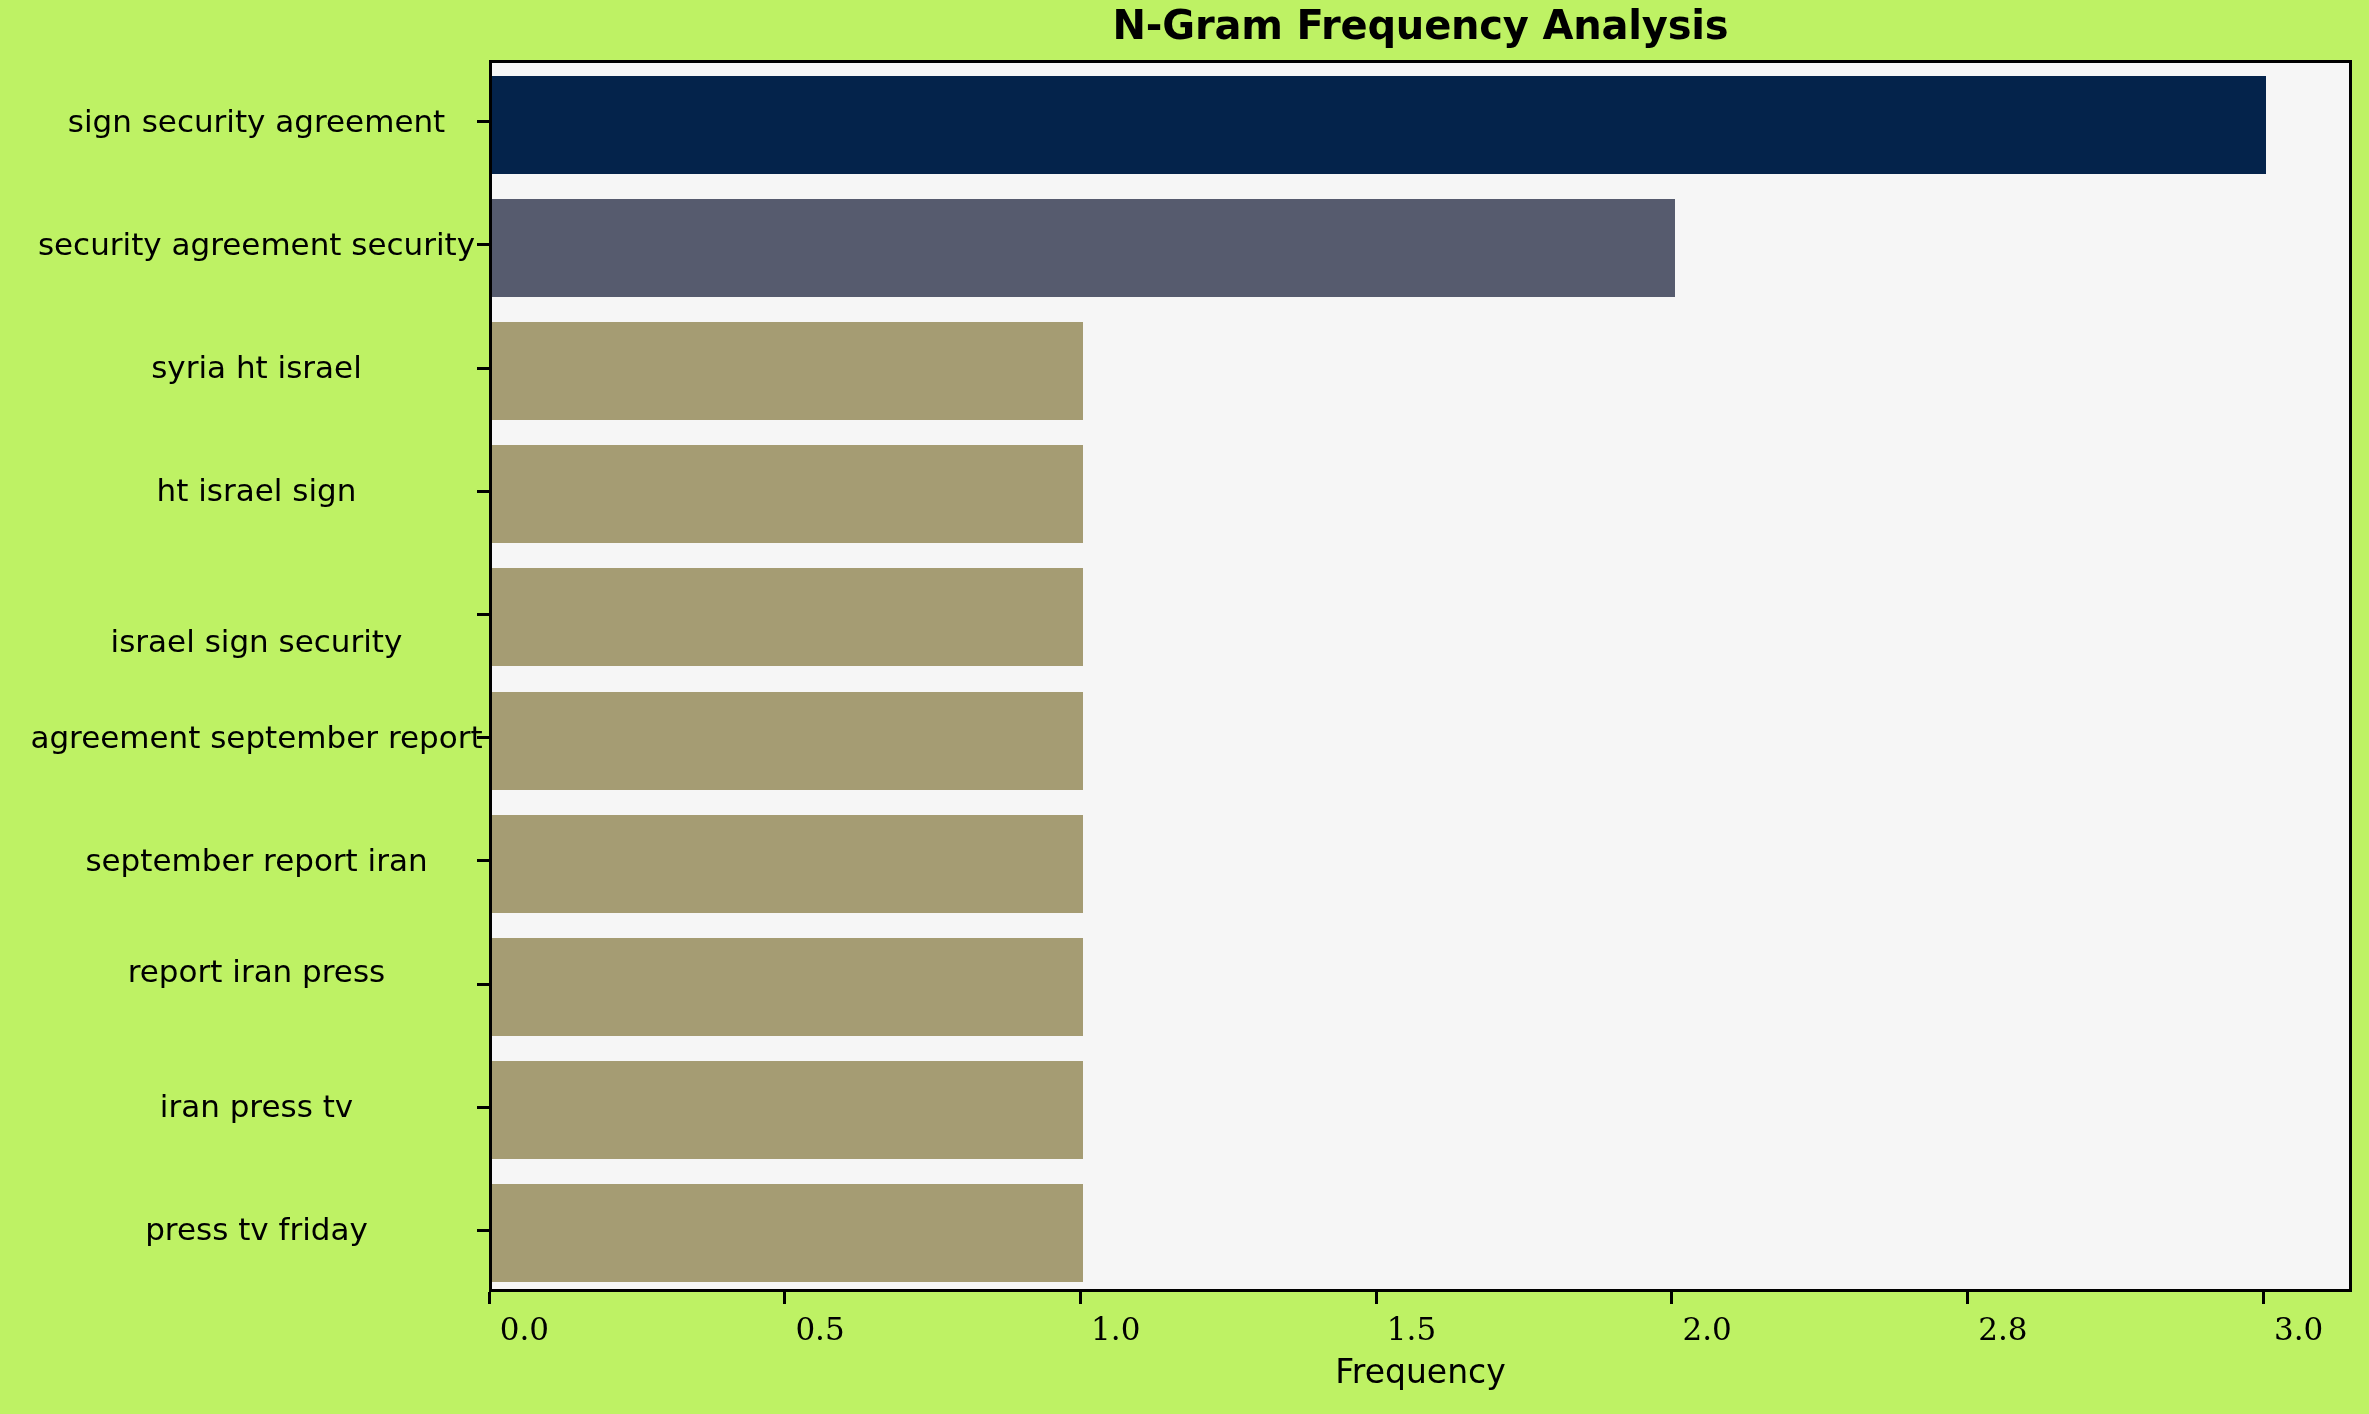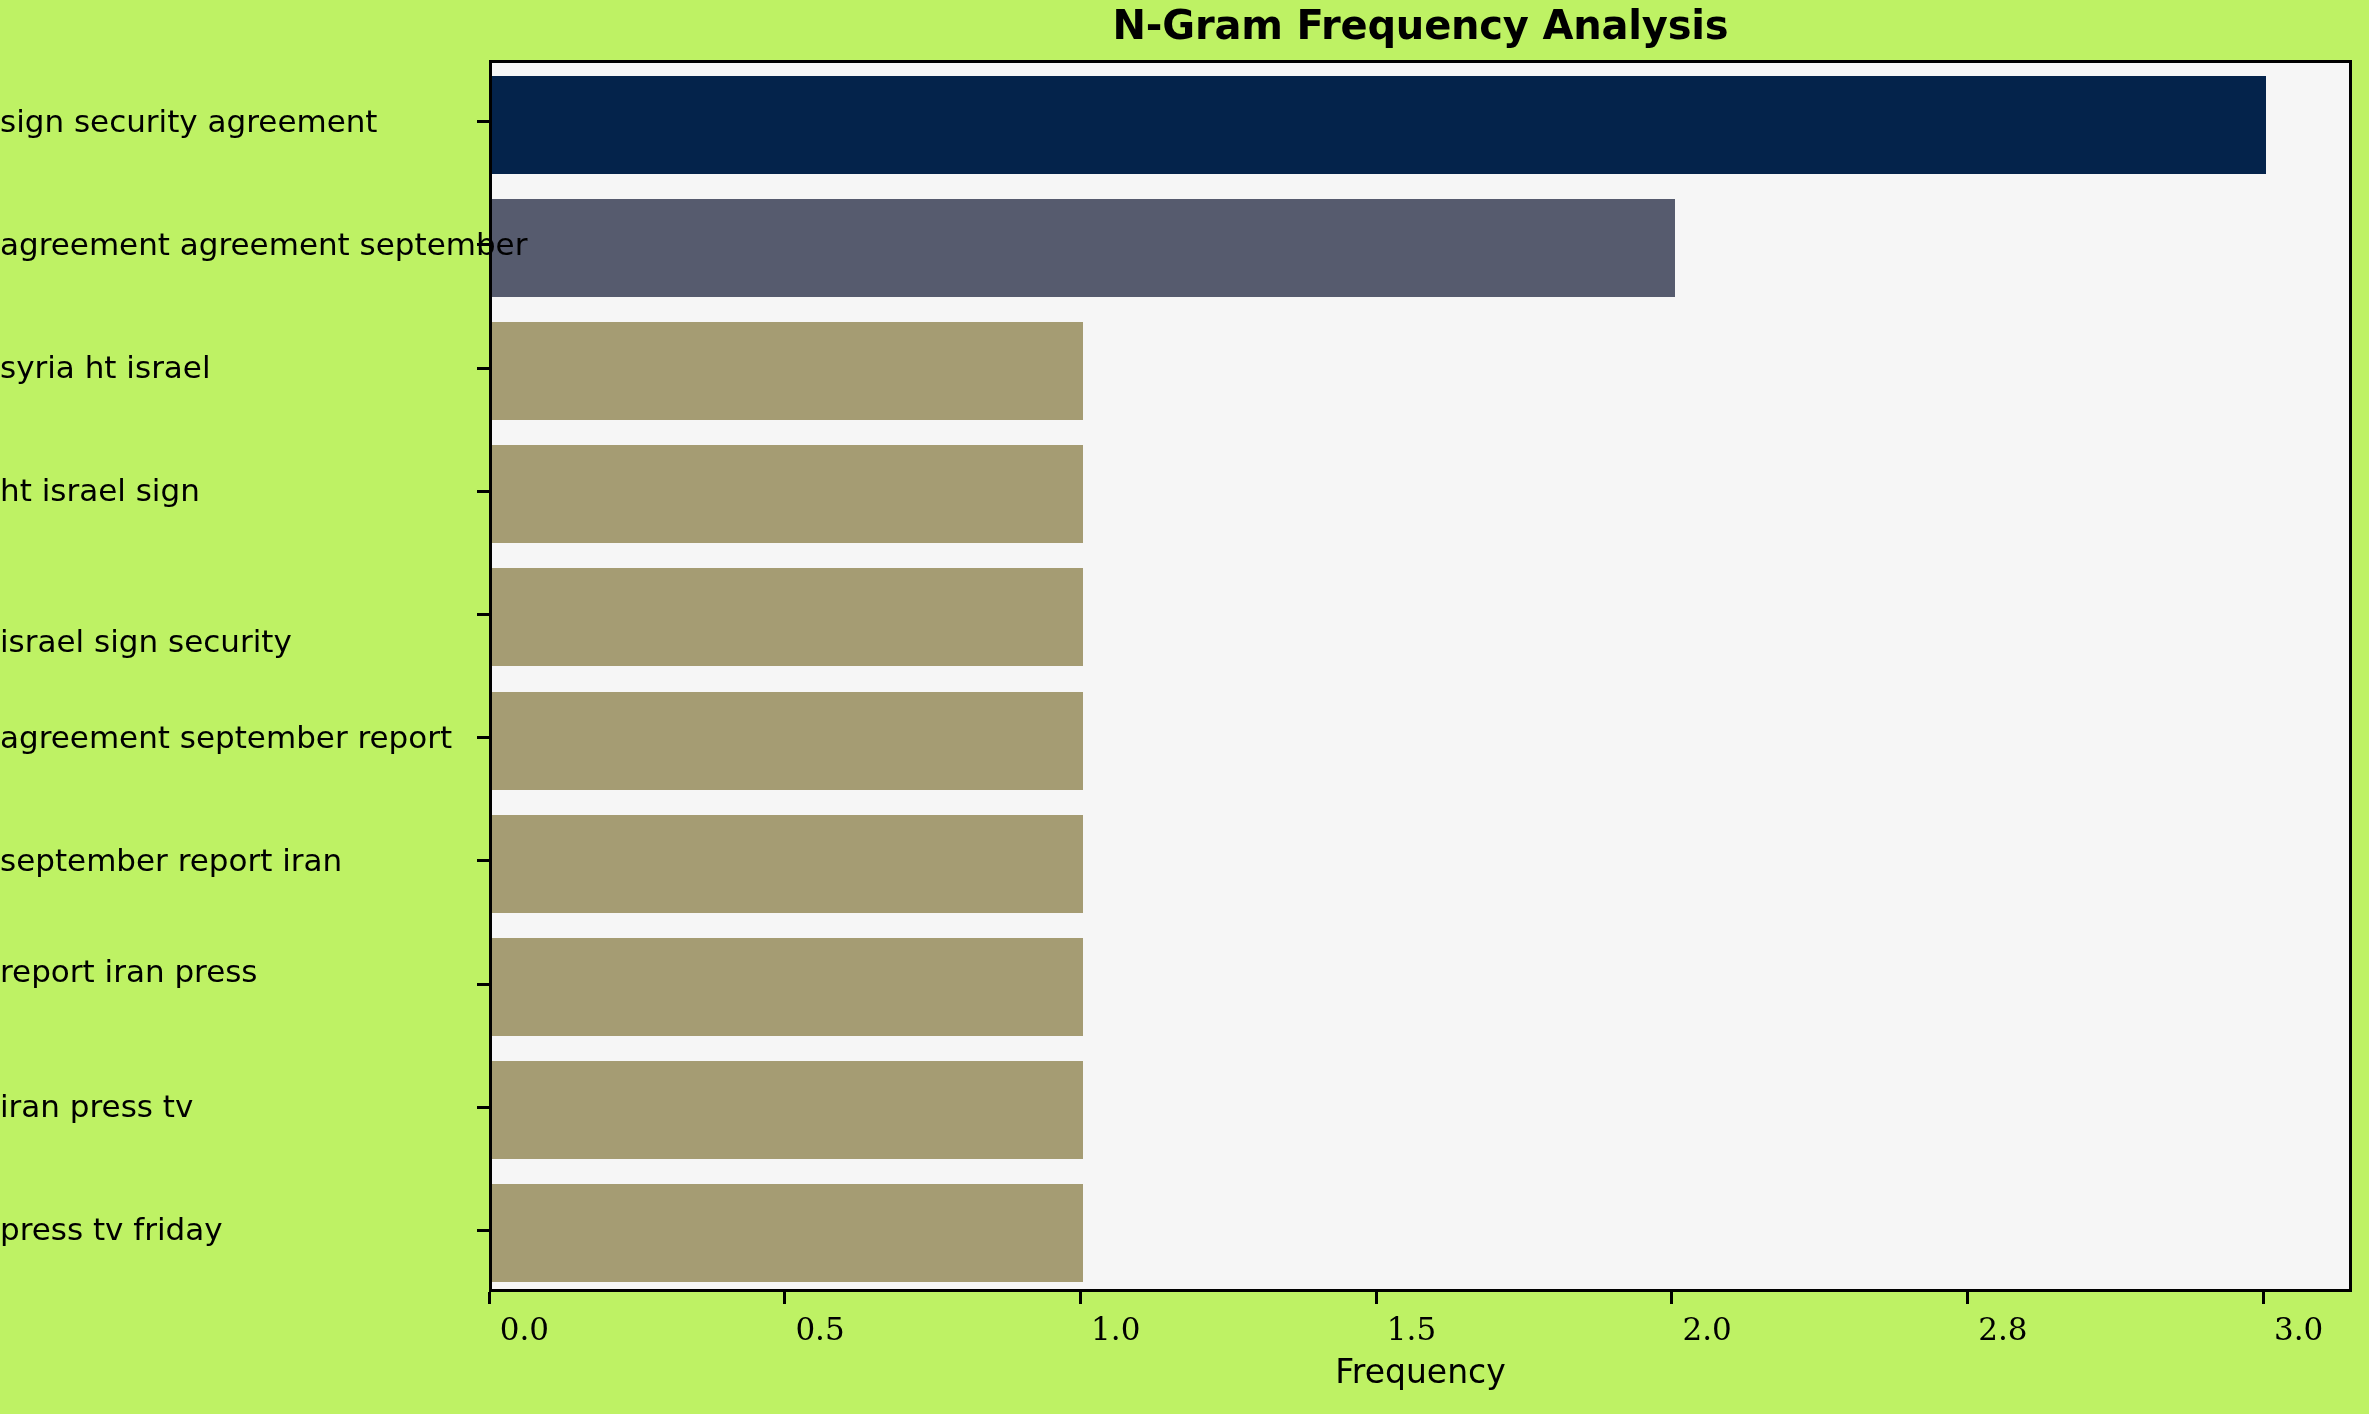--- a/index.html
+++ b/index.html
@@ -60,26 +60,27 @@
 
   .bar {
     position: absolute;
     left: 0;
   }
 
   
   .ytick-label {
     position: absolute;
     right: 2382px;   
-    text-align: left;
+    text-align: center;
     font-size: 31px;
     color: #000000;
     font-family: "DejaVu Sans", sans-serif;
     white-space: nowrap;
     line-height: 1;
+    padding-left: 23px;
   }
   .ytick-mark {
     position: absolute;
     width: 12px;
     height: 3px;
     background: #000000;
   }
 
   
   .xtick-mark {
@@ -130,21 +131,21 @@
         <div class="bar" style="top: 875.028px; height: 97.944px; width: 591.429px; background: rgb(165, 156, 115);"></div>
         <div class="bar" style="top: 998.228px; height: 97.944px; width: 591.429px; background: rgb(165, 156, 115);"></div>
         <div class="bar" style="top: 1121.43px; height: 97.944px; width: 591.429px; background: rgb(165, 156, 115);"></div>
       </div>
   </div>
 
   <div id="yaxis-group">
       <div class="ytick-mark" style="left: 477px; top: 120.1px;"></div>
       <div class="ytick-label" style="left: 0px; width: 467px; top: 105.6px;">sign security agreement</div>
       <div class="ytick-mark" style="left: 477px; top: 243.3px;"></div>
-      <div class="ytick-label" style="left: 0px; width: 467px; top: 228.8px;">agreement agreement september</div>
+      <div class="ytick-label" style="left: 0px; width: 467px; top: 228.8px;">security agreement security</div>
       <div class="ytick-mark" style="left: 477px; top: 366.5px;"></div>
       <div class="ytick-label" style="left: 0px; width: 467px; top: 352px;">syria ht israel</div>
       <div class="ytick-mark" style="left: 477px; top: 489.7px;"></div>
       <div class="ytick-label" style="left: 0px; width: 467px; top: 475.2px;">ht israel sign</div>
       <div class="ytick-mark" style="left: 477px; top: 612.9px;"></div>
       <div class="ytick-label" style="left: 0px; width: 467px; top: 626px;">israel sign security</div>
       <div class="ytick-mark" style="left: 477px; top: 736.1px;"></div>
       <div class="ytick-label" style="left: 0px; width: 467px; top: 721.6px;">agreement september report</div>
       <div class="ytick-mark" style="left: 477px; top: 859.3px;"></div>
       <div class="ytick-label" style="left: 0px; width: 467px; top: 844.8px;">september report iran</div>

